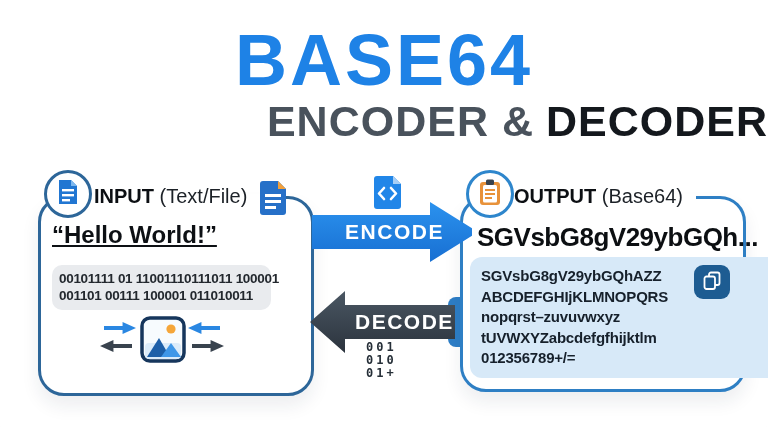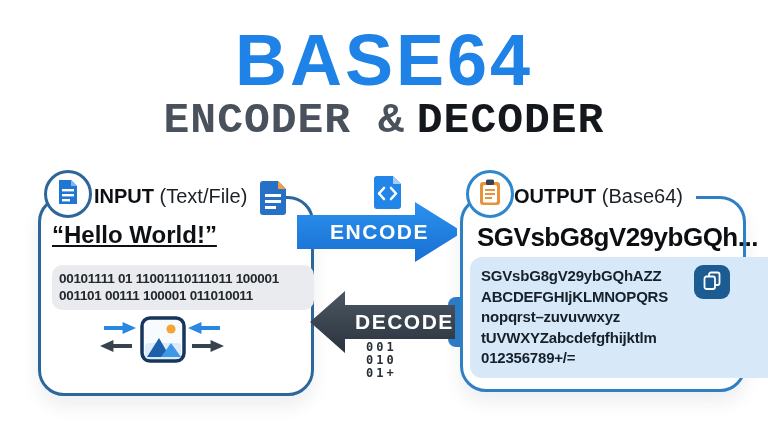--- a/index.html
+++ b/index.html
@@ -4,57 +4,57 @@
 <style>
   html,body{margin:0;padding:0;}
   body{width:768px;height:429px;overflow:hidden;font-family:"Liberation Sans",sans-serif;}
   .canvas{position:relative;width:768px;height:429px;
     background:radial-gradient(120% 150% at 50% 45%, #ffffff 55%, #eef0f3 100%);}
   .abs{position:absolute;}
 
   
   .title-main{left:0;right:0;top:24px;text-align:center;font-size:72px;line-height:72px;
     font-weight:900;letter-spacing:3px;color:#1e82e6;}
-  .title-sub{left:0;right:0;top:98px;text-align:center;font-size:43px;line-height:46px;
-    font-weight:900;letter-spacing:1px;font-family:Liberation Mono, monospace;}
+  .title-sub{left:0;right:0;top:98px;text-align:right;font-size:43px;line-height:46px;
+    font-weight:900;letter-spacing:1px;}
   .sub-encoder{color:#49525c;}
   .sub-decoder{color:#14181d;margin-left:12px;}
 
   
   .panel{background:#ffffff;border-radius:26px;z-index:2;
     box-shadow:0 10px 18px rgba(20,40,70,.08);}
   .panel-left{left:38px;top:196px;width:270px;height:194px;border:3.5px solid #2d6699;}
   .panel-right{left:460px;top:196px;width:280px;height:190px;border:3.5px solid #2e7fc4;}
   .hdr-mask{background:#ffffff;height:9px;z-index:3;}
   .hdr-circle{width:42px;height:42px;border-radius:50%;background:#fff;z-index:4;
     display:flex;align-items:center;justify-content:center;}
   .circ-l{border:3px solid #2d6699;left:44px;top:170px;}
   .circ-r{border:3px solid #2e86cc;left:466px;top:170px;}
   .hdr-text{z-index:4;font-size:20px;line-height:24px;white-space:nowrap;}
   .hdr-bold{font-weight:900;color:#0c0f13;}
   .hdr-reg{font-weight:400;color:#1c2127;}
 
   .quote{left:52px;top:221px;font-size:24px;font-weight:900;color:#0d1014;z-index:4;text-decoration:underline;}
 
-  .binary-box{left:52px;top:265px;width:262px;height:45px;background:#e9ebee;border-radius:10px;
+  .binary-box{left:52px;top:265px;width:219px;height:45px;background:#e9ebee;border-radius:10px;
     z-index:4;padding:5px 0 0 7px;box-sizing:border-box;}
   .binary-line{font-size:13.5px;line-height:17px;font-weight:700;color:#23282e;
     letter-spacing:-0.3px;white-space:nowrap;}
 
   .headline{left:477px;top:222px;font-size:26px;font-weight:900;letter-spacing:-0.5px;
     color:#0c0f12;z-index:4;white-space:nowrap;}
   .b64-box{left:470px;top:257px;width:312px;height:121px;background:#d7e9f8;border-radius:12px;
     z-index:4;padding:9px 0 0 11px;box-sizing:border-box;}
   .b64-line{font-size:15px;line-height:20.5px;font-weight:800;color:#16202b;
     letter-spacing:-0.2px;white-space:nowrap;}
   .copy-btn{left:694px;top:265px;width:36px;height:34px;background:#1d5c92;border-radius:9px;
     z-index:5;display:flex;align-items:center;justify-content:center;}
 
   
-  .encode-arrow{left:297px;top:202px;width:160px;height:60px;z-index:3;
+  .encode-arrow{left:312px;top:202px;width:160px;height:60px;z-index:3;
     background:linear-gradient(180deg,#2b92ee,#186fd2);
     clip-path:polygon(0 13px,118px 13px,118px 0,166px 30px,118px 60px,118px 47px,0 47px);}
   .decode-arrow{left:310px;top:291px;width:145px;height:62px;z-index:4;
     background:linear-gradient(180deg,#4a5763,#2b333d);
     clip-path:polygon(145px 14px,35px 14px,35px 0,0 31px,35px 62px,35px 48px,145px 48px);}
   .arrow-label{position:absolute;color:#ffffff;font-weight:900;font-size:21px;line-height:26px;
     letter-spacing:1.5px;text-align:center;}
   .enc-lab{left:30px;top:17px;width:105px;}
   .dec-lab{left:45px;top:18px;width:80px;}
   .blue-tab{left:448px;top:297px;width:18px;height:50px;background:#2d7ec7;

